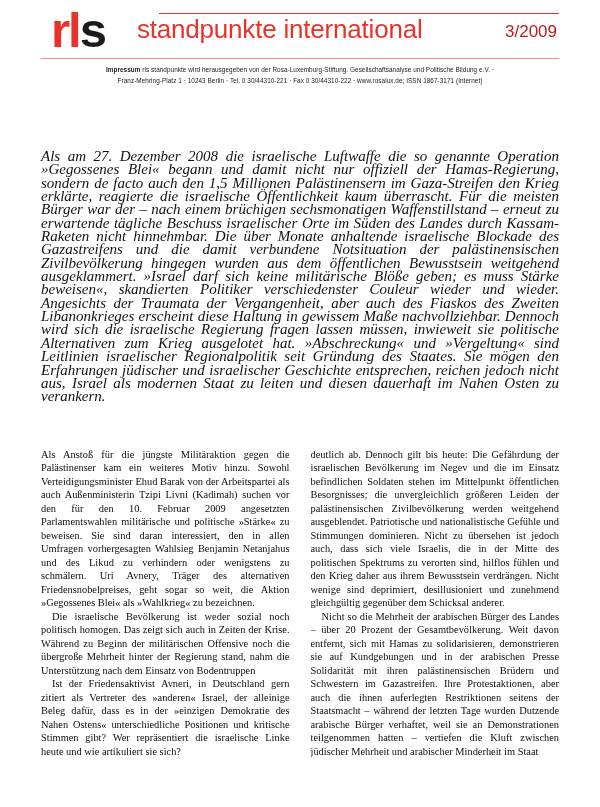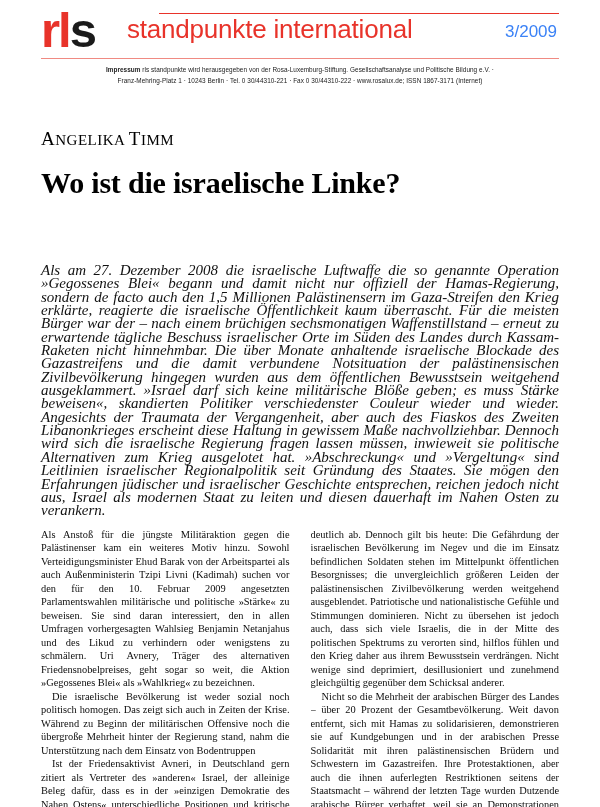--- a/index.html
+++ b/index.html
@@ -32,20 +32,21 @@
     align-items: center;
   }
   .logo {
     font-family: "Liberation Sans", sans-serif;
     font-weight: bold;
     font-size: 49px;
     line-height: 49px;
     letter-spacing: -2px;
     flex: 0 0 auto;
     margin-top: 2px;
+    margin-left: 10px;
   }
   .logo .r { color: #e8332a; }
   .logo .l { color: #e8332a; }
   .logo .s { color: #1a1a1a; }
 
   .masthead-rule-top {
     position: absolute;
     left: 118px;
     right: 0;
     top: 13px;
@@ -56,21 +57,21 @@
     font-family: "Liberation Sans", sans-serif;
     font-size: 26px;
     color: #e8332a;
     letter-spacing: -0.2px;
     margin-left: 32px;
     white-space: nowrap;
   }
   .issue {
     font-family: "Liberation Sans", sans-serif;
     font-size: 17px;
-    color: #3b82f6;
+    color: #b91c1c;
     margin-left: auto;
     margin-top: 6px;
     padding-right: 2px;
   }
   .masthead-rule-bottom {
     height: 1px;
     background: #f08a82;
     margin-top: 0px;
   }
 
@@ -114,21 +115,21 @@
     font-size: 15px;
     line-height: 13.35px;
     text-align: justify;
     margin-top: 64px;
     color: #111;
     hyphens: manual;
   }
 
   
   .columns {
-    margin-top: 10px;
+    margin-top: 44px;
     display: flex;
     gap: 21px;
     align-items: flex-end;
   }
   .col {
     flex: 1 1 0;
     font-family: "Liberation Serif", serif;
     font-size: 10.4px;
     line-height: 13.5px;
     text-align: justify;
@@ -149,24 +150,20 @@
     <div class="series-title">standpunkte international</div>
     <div class="issue">3/2009</div>
   </div>
   <div class="masthead-rule-bottom"></div>
 
   <div class="impressum">
     <b>Impressum</b><span> rls standpunkte wird herausgegeben von der Rosa-Luxemburg-Stiftung. Gesellschaftsanalyse und Politische Bildung e.V. ·</span><br>
     <span>Franz-Mehring-Platz 1 · 10243 Berlin · Tel. 0 30/44310-221 · Fax 0 30/44310-222 · www.rosalux.de; ISSN 1867-3171 (Internet)</span>
   </div>
 
-  <div class="titleblock">
-    <div class="author"><span class="cap">A</span>NGELIKA <span class="cap">T</span>IMM</div>
-    <h1 class="headline">Wo ist die israelische Linke?</h1>
-  </div>
 
   <div class="abstract">Als am 27. Dezember 2008 die israelische Luftwaffe die so genannte Operation »Gegossenes Blei« begann und damit nicht nur offiziell der Hamas-Regierung, sondern de facto auch den 1,5 Millionen Palästinensern im Gaza-Streifen den Krieg erklärte, reagierte die israelische Öffentlichkeit kaum überrascht. Für die meisten Bürger war der – nach einem brüchigen sechsmonatigen Waffenstillstand – erneut zu erwartende tägliche Beschuss israelischer Orte im Süden des Landes durch Kassam-Raketen nicht hinnehmbar. Die über Monate anhaltende israelische Blockade des Gazastreifens und die damit verbundene Notsituation der palästinensischen Zivilbevölkerung hingegen wurden aus dem öffentlichen Bewusstsein weitgehend ausgeklammert. »Israel darf sich keine militärische Blöße geben; es muss Stärke beweisen«, skandierten Politiker verschiedenster Couleur wieder und wieder. Angesichts der Traumata der Vergangenheit, aber auch des Fiaskos des Zweiten Libanonkrieges erscheint diese Haltung in gewissem Maße nachvollziehbar. Dennoch wird sich die israelische Regierung fragen lassen müssen, inwieweit sie politische Alternativen zum Krieg ausgelotet hat. »Abschreckung« und »Vergeltung« sind Leitlinien israelischer Regionalpolitik seit Gründung des Staates. Sie mögen den Erfahrungen jüdischer und israelischer Geschichte entsprechen, reichen jedoch nicht aus, Israel als modernen Staat zu leiten und diesen dauerhaft im Nahen Osten zu verankern.</div>
 
   <div class="columns">
     <div class="col">
       <p>Als Anstoß für die jüngste Militäraktion gegen die Palästinenser kam ein weiteres Motiv hinzu. Sowohl Verteidigungsminister Ehud Barak von der Arbeitspartei als auch Außenministerin Tzipi Livni (Kadimah) suchen vor den für den 10. Februar 2009 angesetzten Parlamentswahlen militärische und politische »Stärke« zu beweisen. Sie sind daran interessiert, den in allen Umfragen vorhergesagten Wahlsieg Benjamin Netanjahus und des Likud zu verhindern oder wenigstens zu schmälern. Uri Avnery, Träger des alternativen Friedensnobelpreises, geht sogar so weit, die Aktion »Gegossenes Blei« als »Wahlkrieg« zu bezeichnen.</p>
       <p>Die israelische Bevölkerung ist weder sozial noch politisch homogen. Das zeigt sich auch in Zeiten der Krise. Während zu Beginn der militärischen Offensive noch die übergroße Mehrheit hinter der Regierung stand, nahm die Unterstützung nach dem Einsatz von Bodentruppen</p>
       <p>Ist der Friedensaktivist Avneri, in Deutschland gern zitiert als Vertreter des »anderen« Israel, der alleinige Beleg dafür, dass es in der »einzigen Demokratie des Nahen Ostens« unterschiedliche Positionen und kritische Stimmen gibt? Wer repräsentiert die israelische Linke heute und wie artikuliert sie sich?</p>
     </div>
     <div class="col">

